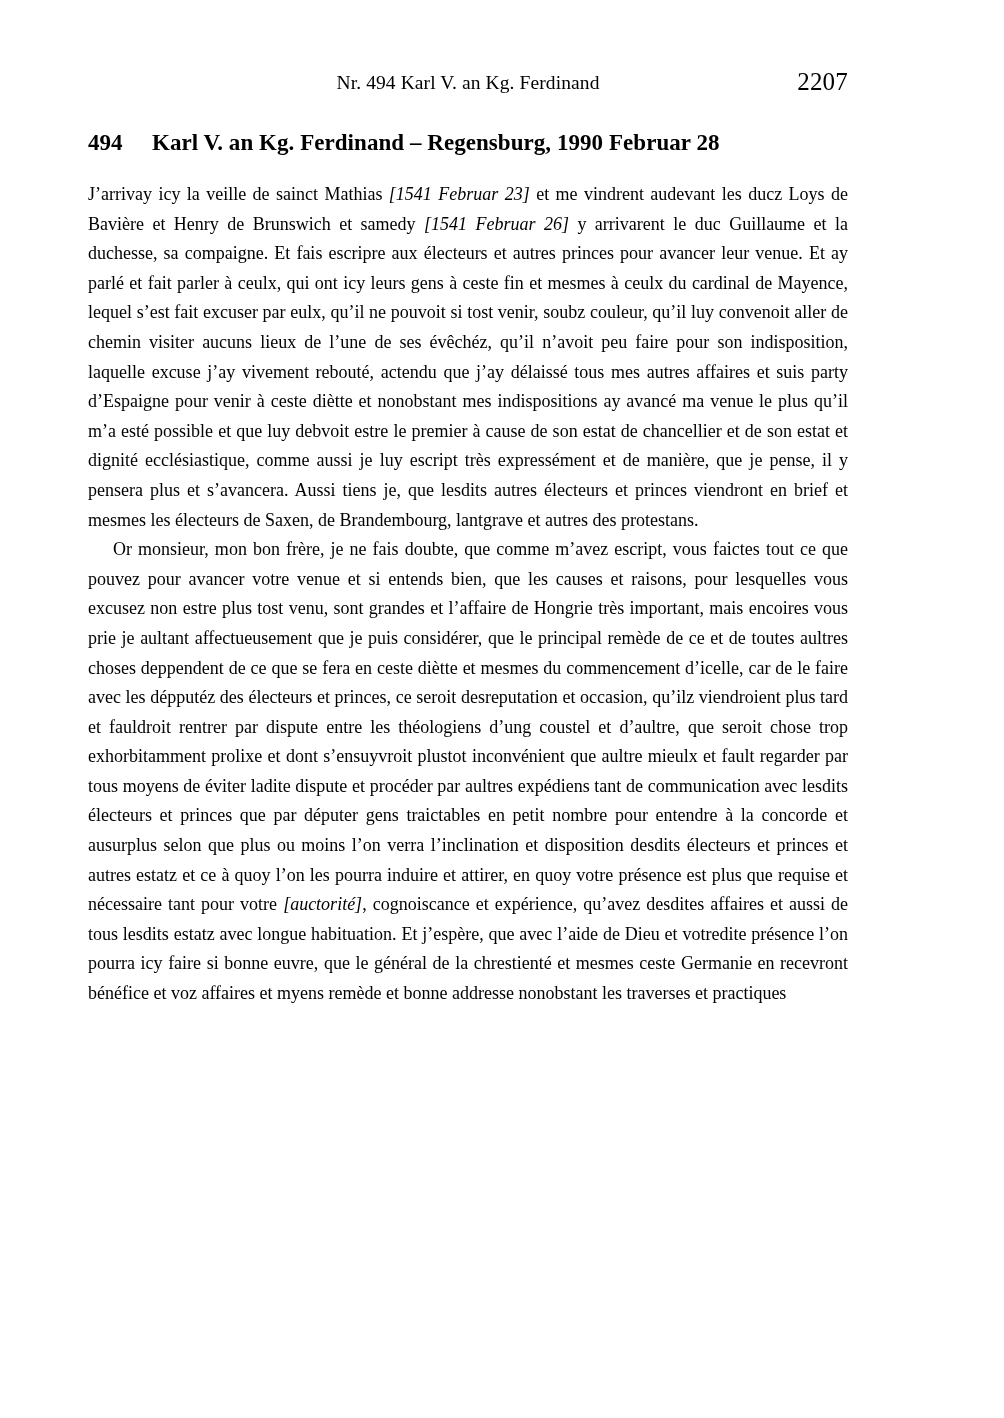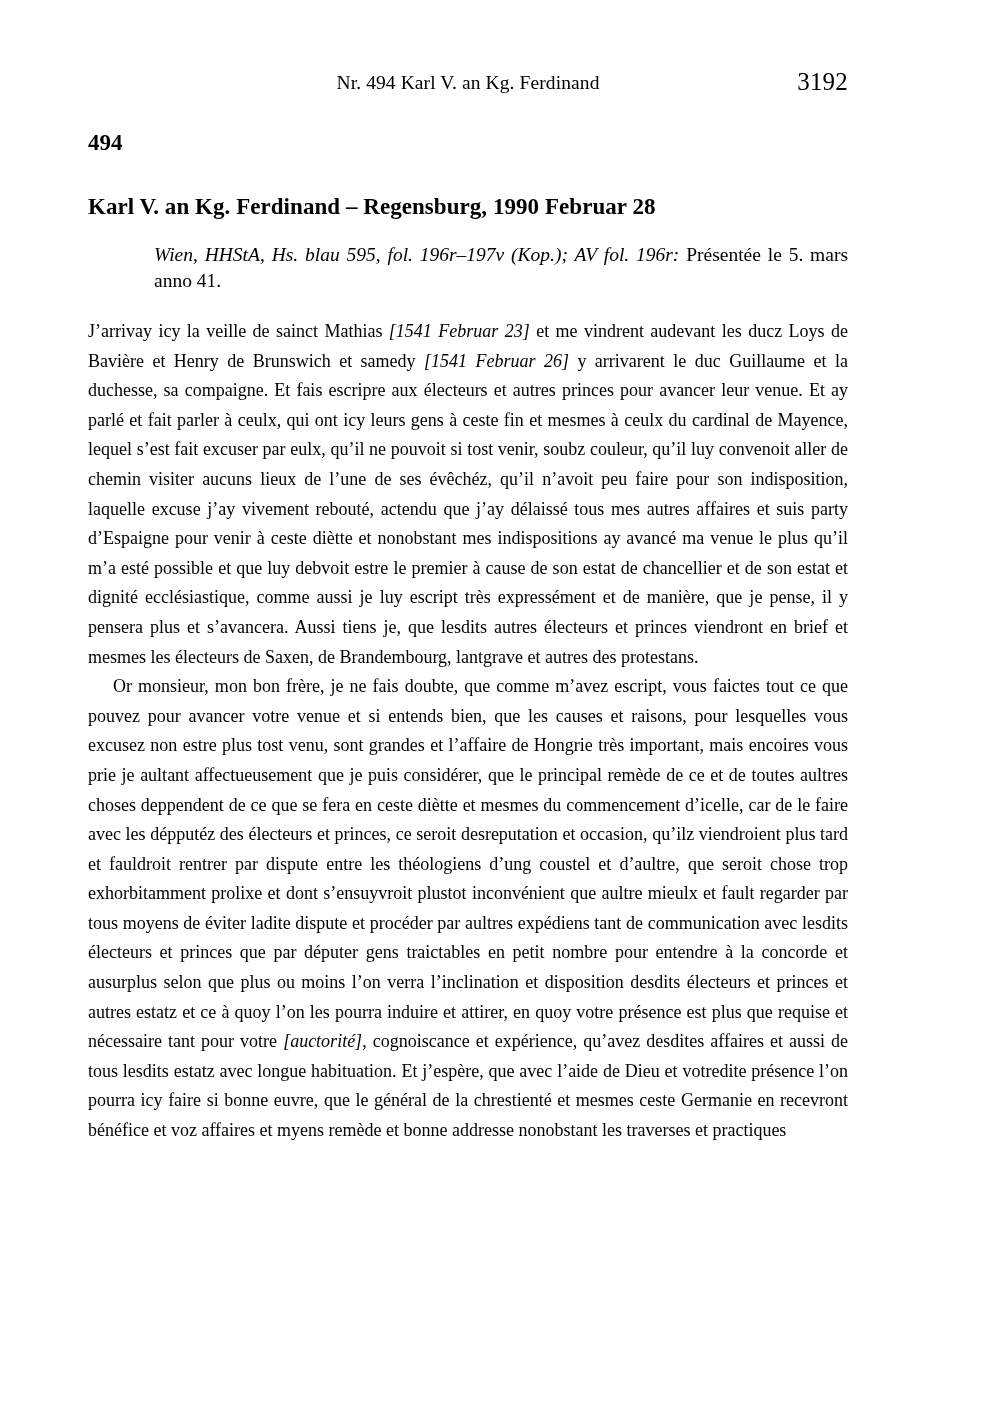--- a/index.html
+++ b/index.html
@@ -47,26 +47,25 @@
     position: absolute;
     right: 0;
     top: -4px;
     font-size: 25px;
     letter-spacing: 0.2px;
   }
 
   
   .doc-heading {
     display: flex;
-    align-items: flex-start;
+    align-items: center;
     font-weight: bold;
     font-size: 23px;
     margin-top: 14px;
     letter-spacing: 0.05px;
-    flex-direction: column;
   }
   .doc-heading .num {
     width: 64px;
     flex: 0 0 64px;
   }
   .doc-heading .htext {
     flex: 1 1 auto;
   }
 
   
@@ -110,32 +109,29 @@
   .para .it { font-style: italic; }
 </style>
 </head>
 <body>
 
 <div class="page">
   <div class="content">
 
     <div class="runhead">
       <div class="runhead-title">Nr. 494 Karl V. an Kg.  Ferdinand</div>
-      <div class="runhead-folio">3192</div>
+      <div class="runhead-folio">2207</div>
     </div>
 
     <h1 class="doc-heading">
       <span class="num">494</span>
       <span class="htext">Karl V. an Kg. Ferdinand – Regensburg, 1990 Februar 28</span>
     </h1>
 
     <div class="srcblock">
-      <div class="srcline">
-        <span class="it">Wien, HHStA, Hs. blau 595, fol. 196r–197v (Kop.); AV fol. 196r:</span><span class="rm"> Présentée le 5. mars anno 41.</span>
-      </div>
     </div>
 
     <div class="body-text">
 
       <p class="para"><span>J’arrivay icy la veille de sainct Mathias </span><span class="it">[1541 Februar 23]</span><span> et me vindrent audevant les ducz Loys de Bavière et Henry de Brunswich et samedy </span><span class="it">[1541 Februar 26]</span><span> y arrivarent le duc Guillaume et la duchesse, sa compaigne. Et fais escripre aux électeurs et autres princes pour avancer leur venue. Et ay parlé et fait parler à ceulx, qui ont icy leurs gens à ceste fin et mesmes à ceulx du cardinal de Mayence, lequel s’est fait excuser par eulx, qu’il ne pouvoit si tost venir, soubz couleur, qu’il luy convenoit aller de chemin visiter aucuns lieux de l’une de ses évêchéz, qu’il n’avoit peu faire pour son indisposition, laquelle excuse j’ay vivement rebouté, actendu que j’ay délaissé tous mes autres affaires et suis party d’Espaigne pour venir à ceste diètte et nonobstant mes indispositions ay avancé ma venue le plus qu’il m’a esté possible et que luy debvoit estre le premier à cause de son estat de chancellier et de son estat et dignité ecclésiastique, comme aussi je luy escript très expressément et de manière, que je pense, il y pensera plus et s’avancera. Aussi tiens je, que lesdits autres électeurs et princes viendront en brief et mesmes les électeurs de Saxen, de Brandembourg, lantgrave et autres des protestans.</span></p>
 
       <p class="para indent"><span>Or monsieur, mon bon frère, je ne fais doubte, que comme m’avez escript, vous faictes tout ce que pouvez pour avancer votre venue et si entends bien, que les causes et raisons, pour lesquelles vous excusez non estre plus tost venu, sont grandes et l’affaire de Hongrie très important, mais encoires vous prie je aultant affectueusement que je puis considérer, que le principal remède de ce et de toutes aultres choses deppendent de ce que se fera en ceste diètte et mesmes du commencement d’icelle, car de le faire avec les dépputéz des électeurs et princes, ce seroit desreputation et occasion, qu’ilz viendroient plus tard et fauldroit rentrer par dispute entre les théologiens d’ung coustel et d’aultre, que seroit chose trop exhorbitamment prolixe et dont s’ensuyvroit plustot inconvénient que aultre mieulx et fault regarder par tous moyens de éviter ladite dispute et procéder par aultres expédiens tant de communication avec lesdits électeurs et princes que par députer gens traictables en petit nombre pour entendre à la concorde et ausurplus selon que plus ou moins l’on verra l’inclination et disposition desdits électeurs et princes et autres estatz et ce à quoy l’on les pourra induire et attirer, en quoy votre présence est plus que requise et nécessaire tant pour votre </span><span class="it">[auctorité]</span><span>, cognoiscance et expérience, qu’avez desdites affaires et aussi de tous lesdits estatz avec longue habituation. Et j’espère, que avec l’aide de Dieu et votredite présence l’on pourra icy faire si bonne euvre, que le général de la chrestienté et mesmes ceste Germanie en recevront bénéfice et voz affaires et myens remède et bonne addresse nonobstant les traverses et practiques</span></p>
 
     </div>
 

